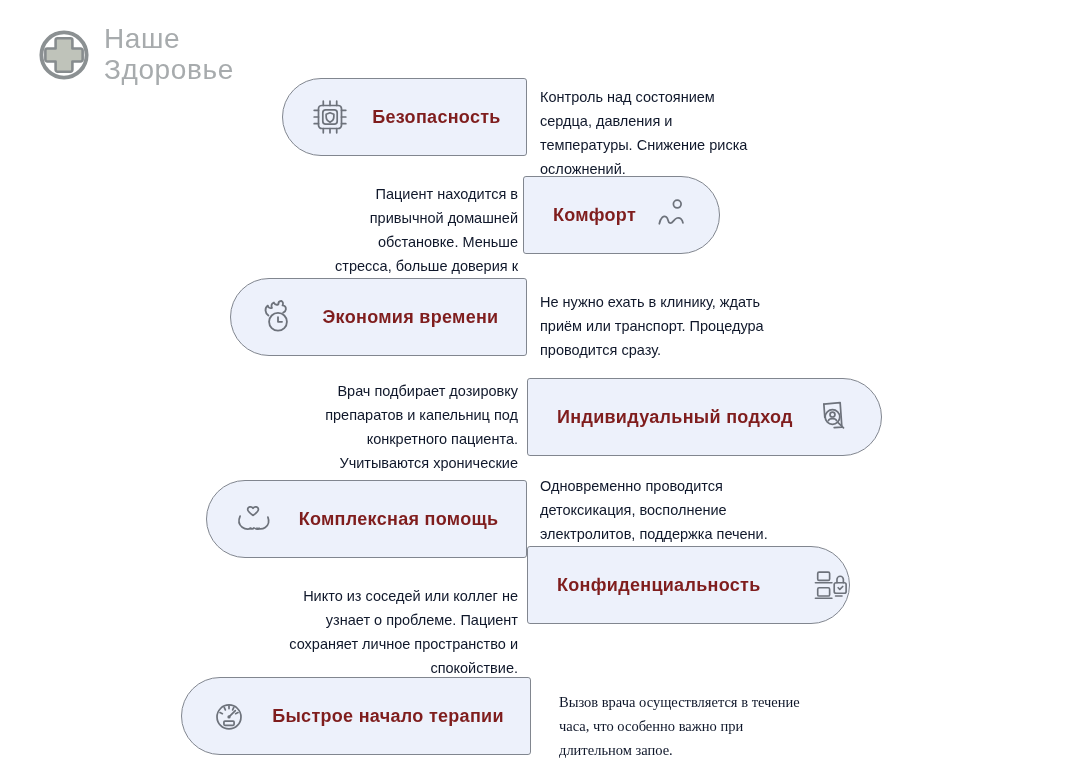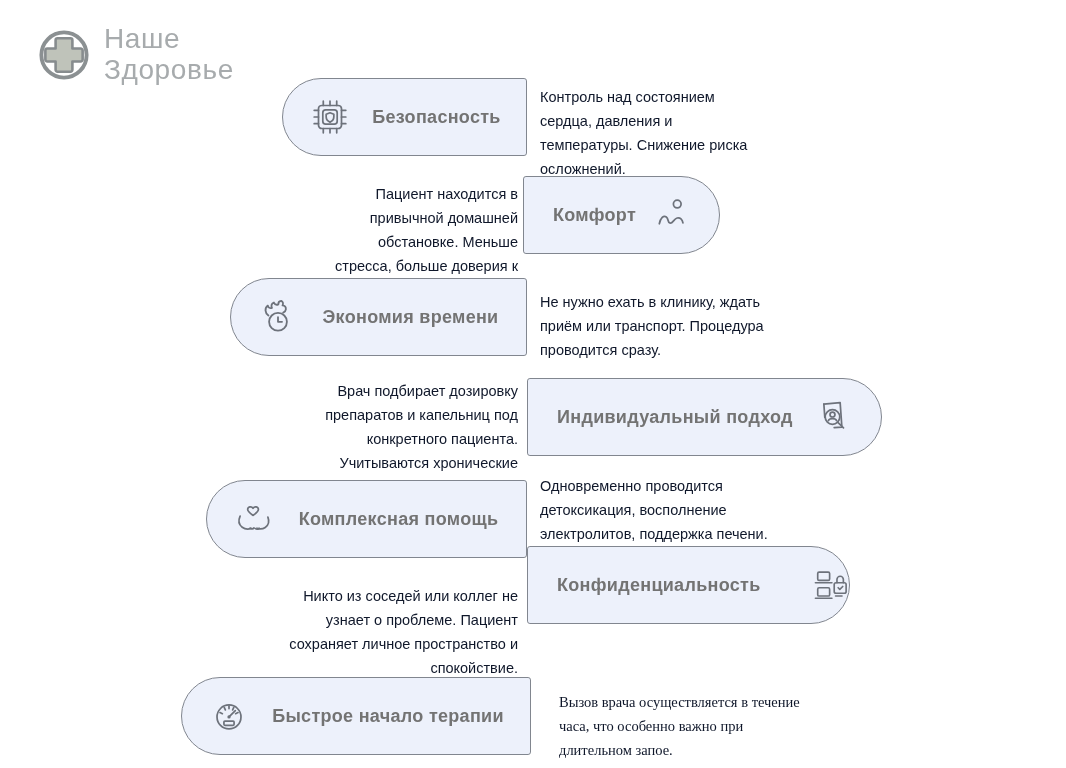--- a/index.html
+++ b/index.html
@@ -19,21 +19,21 @@
   }
 
   
   .card {
     position:absolute; height:78px; box-sizing:border-box;
     background:#edf1fb; border:1.5px solid #81868f;
     display:flex; align-items:center;
   }
   .card.left  { border-radius:40px 3px 3px 40px; padding-left:24px; }
   .card.right { border-radius:3px 40px 40px 3px; padding-left:29px; }
-  .card-title { font-size:18px; font-weight:700; color:#737373; letter-spacing:0.3px; white-space:nowrap; }
+  .card-title { font-size:18px; font-weight:700; color:#7f1d1d; letter-spacing:0.3px; white-space:nowrap; }
   .card.left  .card-title { flex:1; text-align:center; padding:0 14px 0 8px; }
   .card.right .card-title { flex:1; text-align:left; }
   .card.right .icon { margin-right:26px; }
   .icon { display:flex; align-items:center; justify-content:center; }
   .icon svg { display:block; }
 
   
   .desc {
     position:absolute; font-size:14.5px; line-height:24px; color:#0f172a;
   }

